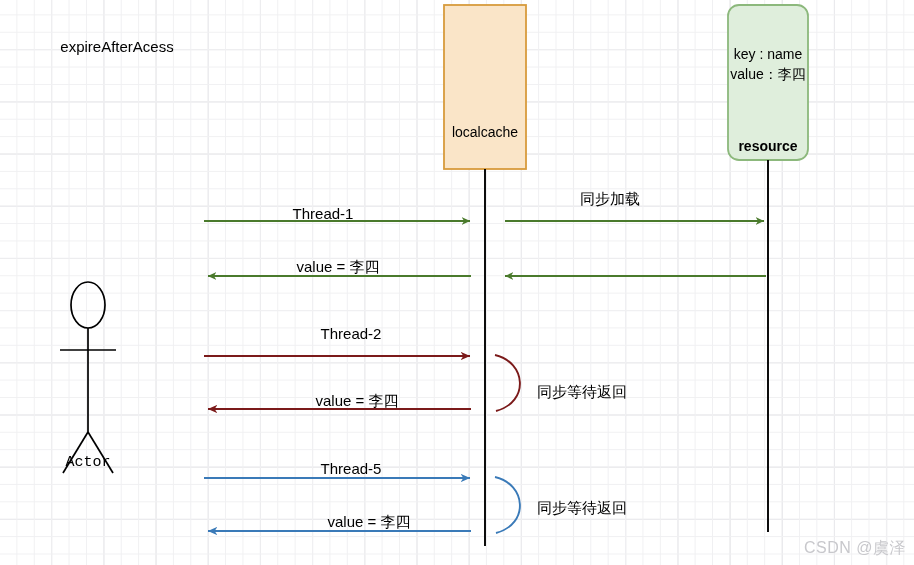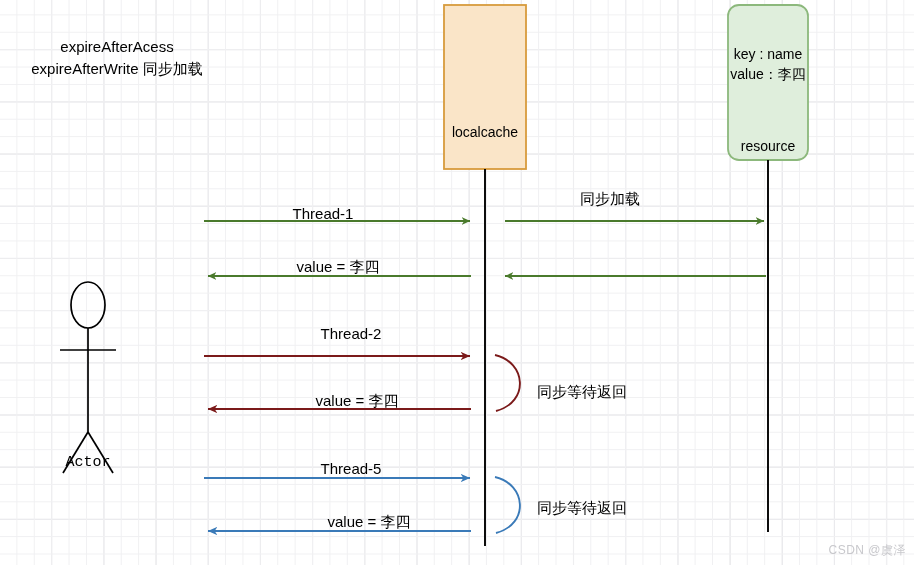--- a/index.html
+++ b/index.html
@@ -58,21 +58,21 @@
     font-size: 14px;
     line-height: 1.45;
     color: #000;
     white-space: nowrap;
     transform: translateX(-50%);
   }
   .watermark {
     position: absolute;
     right: 8px;
     bottom: 6px;
-    font-size: 12px;
+    font-size: 16px;
     color: #c8c8cc;
     letter-spacing: 0.5px;
     white-space: nowrap;
   }
 </style>
 </head>
 <body>
 
 <div id="canvas">
 
@@ -139,30 +139,29 @@
     <g>
       <line x1="471" y1="531" x2="208" y2="531" stroke="#3a7ab8" stroke-width="1.9" marker-end="url(#ah-blue)"></line>
     </g>
     <g>
       <path d="M495,477 C 526,484 530,524 496,533" fill="none" stroke="#3a7ab8" stroke-width="1.9"></path>
     </g>
   </svg>
 
   <div class="note-title">
     <div>expireAfterAcess</div>
-    <div>expireAfterWrite 同步加载</div>
   </div>
 
   <div class="box-text" style="left:485px; top:122px;">localcache</div>
 
   <div class="box-text" style="left:768px; top:44px;">
     <div>key : name</div>
     <div>value：李四</div>
   </div>
-  <div class="box-text" style="left:768px; top:136px;">resource</div>
+  <div class="box-text" style="left:768px; top:136px;font-weight:bold;">resource</div>
 
   <div class="lbl center" style="left:323px; top:176px;margin-top:28px;">Thread-1</div>
   <div class="lbl center" style="left:610px; top:189px;">同步加载</div>
   <div class="lbl center" style="left:338px; top:257px;">value = 李四</div>
 
   <div class="lbl center" style="left:339px; top:324px;margin-left:12px;">Thread-2</div>
   <div class="lbl center" style="left:357px; top:391px;">value = 李四</div>
   <div class="lbl" style="left:537px; top:382px;">同步等待返回</div>
 
   <div class="lbl center" style="left:351px; top:459px;">Thread-5</div>

